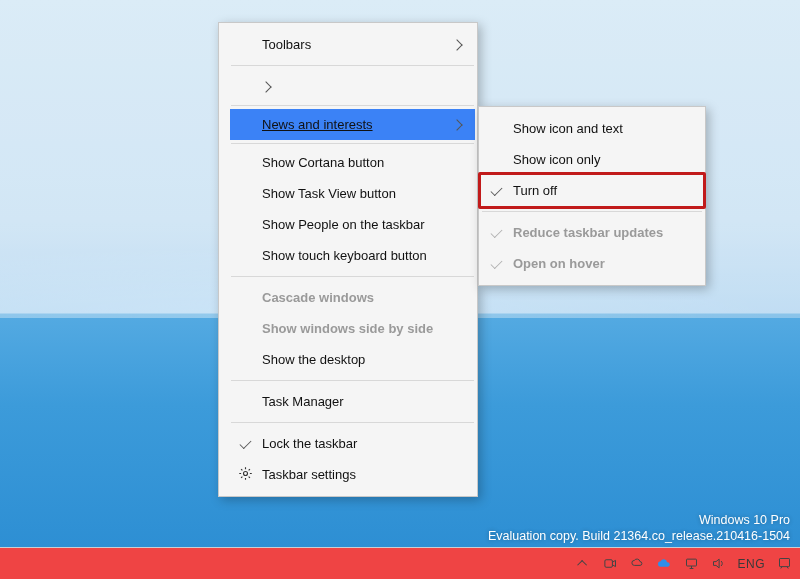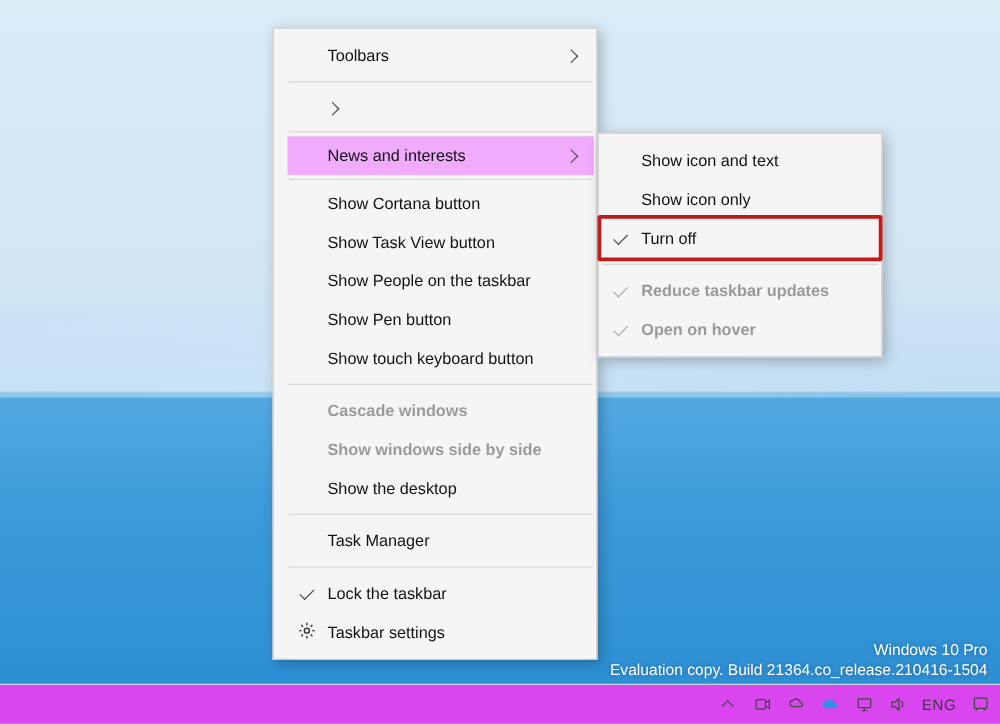--- a/index.html
+++ b/index.html
@@ -41,21 +41,21 @@
   .menu.sub  { left: 478px; top: 106px; width: 228px; }
 
   .item {
     display: flex; align-items: center;
     height: 31px;
     padding: 0 10px 0 32px;
     position: relative;
     cursor: default;
     color: #111;
   }
-  .item.hover { background: #f0abfc; }
+  .item.hover { background: #3b82f6; text-decoration: underline; }
   .item.disabled { color: #9a9a9a; font-weight: bold; }
   .item .label { flex: 1; }
   .item .arrow {
     width: 8px; height: 8px;
     border-right: 1.5px solid #555;
     border-top: 1.5px solid #555;
     transform: rotate(45deg);
     margin-right: 4px;
   }
   .item .check {
@@ -78,21 +78,21 @@
   .highlight-box {
     border: 3px solid #c11a1a;
     border-radius: 2px;
     pointer-events: none;
   }
 
   
   .taskbar {
     position: absolute; left: 0; right: 0; bottom: 0;
     height: 32px;
-    background: #d946ef;
+    background: #ef4444;
     border-top: 1px solid #c9ced3;
     display: flex; align-items: flex-end;
   }
   .tray {
     margin-left: auto; display: flex; align-items: center;
     gap: 11px; padding: 0 8px; height: 100%;
     color: #3a3a3a;
   }
   .tray .ic { display: flex; align-items: center; justify-content: center; width: 16px; height: 16px; }
   .tray .lang { font-size: 12px; letter-spacing: 0.5px; }
@@ -141,23 +141,20 @@
   <div class="item">
     <span class="label">Show Cortana button</span>
   </div>
   <div class="item">
     <span class="label">Show Task View button</span>
   </div>
   <div class="item">
     <span class="label">Show People on the taskbar</span>
   </div>
   <div class="item">
-    <span class="label">Show Pen button</span>
-  </div>
-  <div class="item">
     <span class="label">Show touch keyboard button</span>
   </div>
 
   <div class="sep"></div>
 
   <div class="item disabled">
     <span class="label">Cascade windows</span>
   </div>
   <div class="item disabled">
     <span class="label">Show windows side by side</span>

